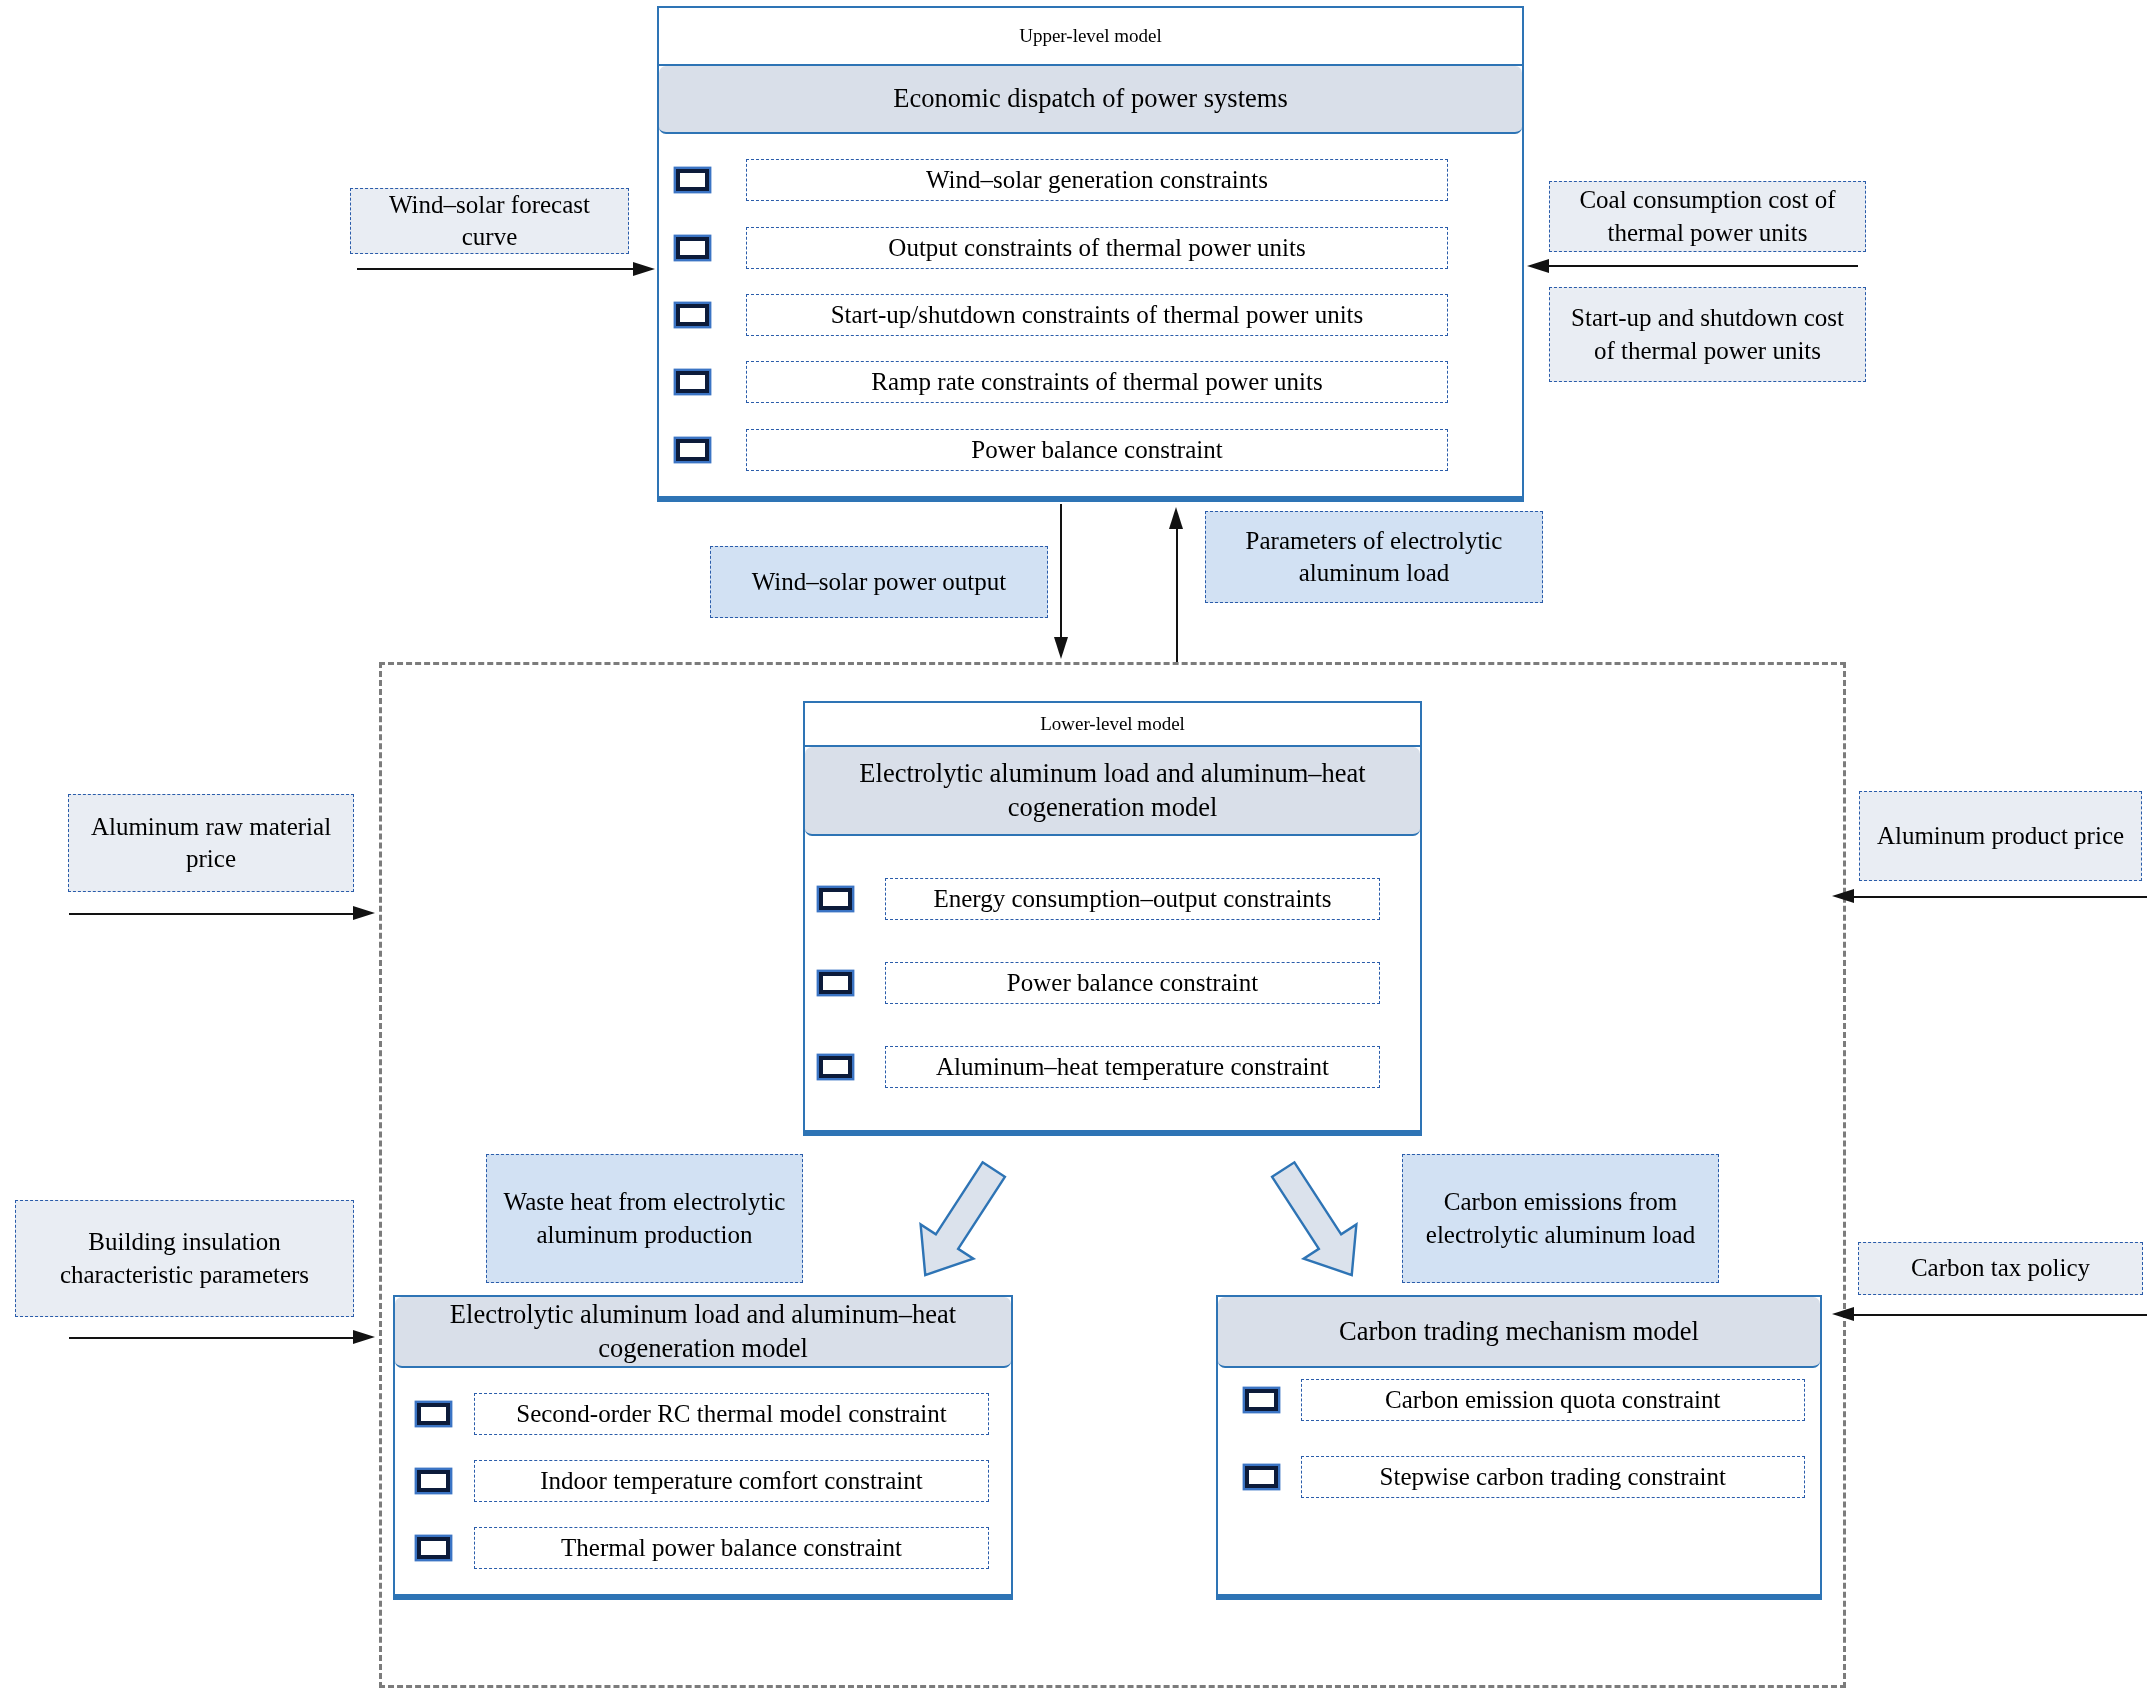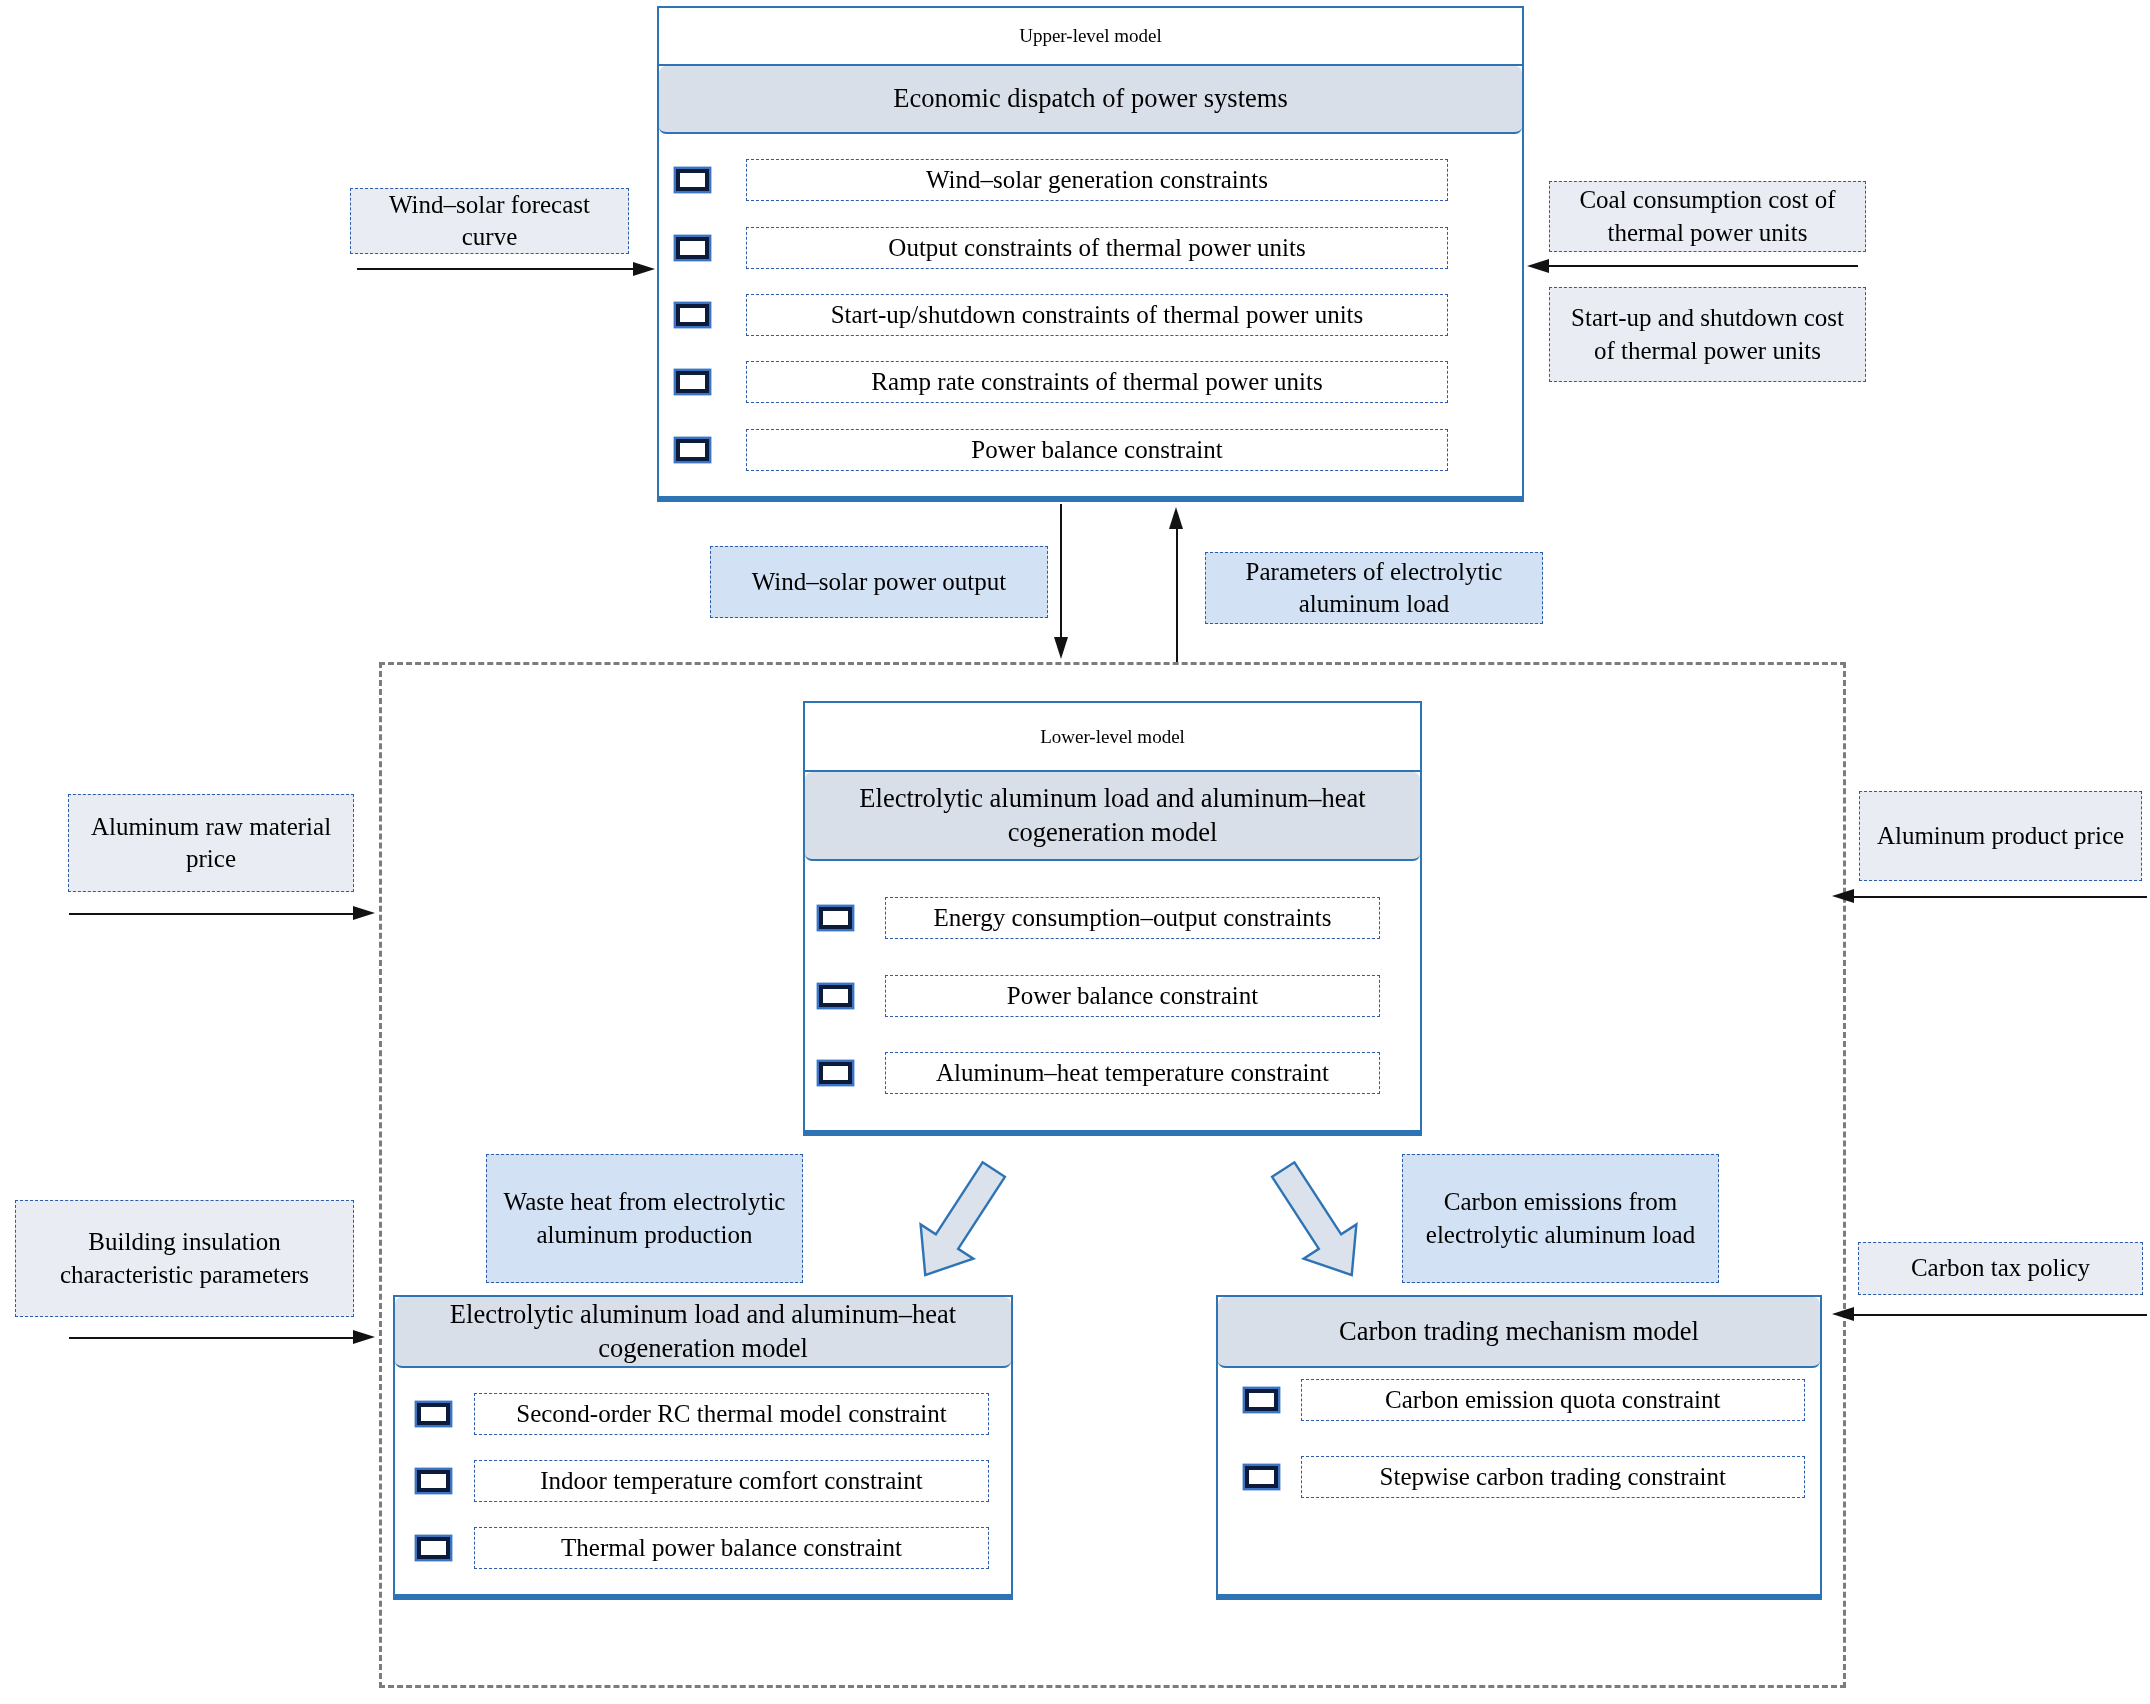--- a/index.html
+++ b/index.html
@@ -98,24 +98,24 @@
   <div class="hl" style="left:1549px;top:265px;width:309px;"></div>
   <div class="tri tri-l" style="left:1527px;top:259px;"></div>
   <div class="lab fill-gray" style="left:1549px;top:287px;width:317px;height:95px;">Start-up and shutdown cost of thermal power units</div>
 
   <div class="vl" style="left:1060px;top:504px;height:134px;"></div>
   <div class="tri tri-d" style="left:1054px;top:637px;"></div>
   <div class="vl" style="left:1176px;top:528px;height:134px;"></div>
   <div class="tri tri-u" style="left:1169px;top:507px;"></div>
 
   <div class="lab fill-blue" style="left:710px;top:546px;width:338px;height:72px;">Wind–solar power output</div>
-  <div class="lab fill-blue" style="left:1205px;top:552px;width:338px;height:72px;">Parameters of electrolytic aluminum load</div>
+  <div class="lab fill-blue" style="left:1205px;top:511px;width:338px;height:92px;">Parameters of electrolytic aluminum load</div>
 
   <div class="model-box" style="left:803px;top:701px;width:619px;height:435px;">
-    <div class="titlebar" style="height:69px;">Lower-level model</div>
+    <div class="titlebar" style="height:44px;">Lower-level model</div>
     <div class="graybar" style="height:89px;">Electrolytic aluminum load and aluminum–heat cogeneration model</div>
     <div class="content lower-rows">
       <div class="crow">
         <span class="cb"></span>
         <div class="dashbox">Energy consumption–output constraints</div>
       </div>
       <div class="crow">
         <span class="cb"></span>
         <div class="dashbox">Power balance constraint</div>
       </div>

